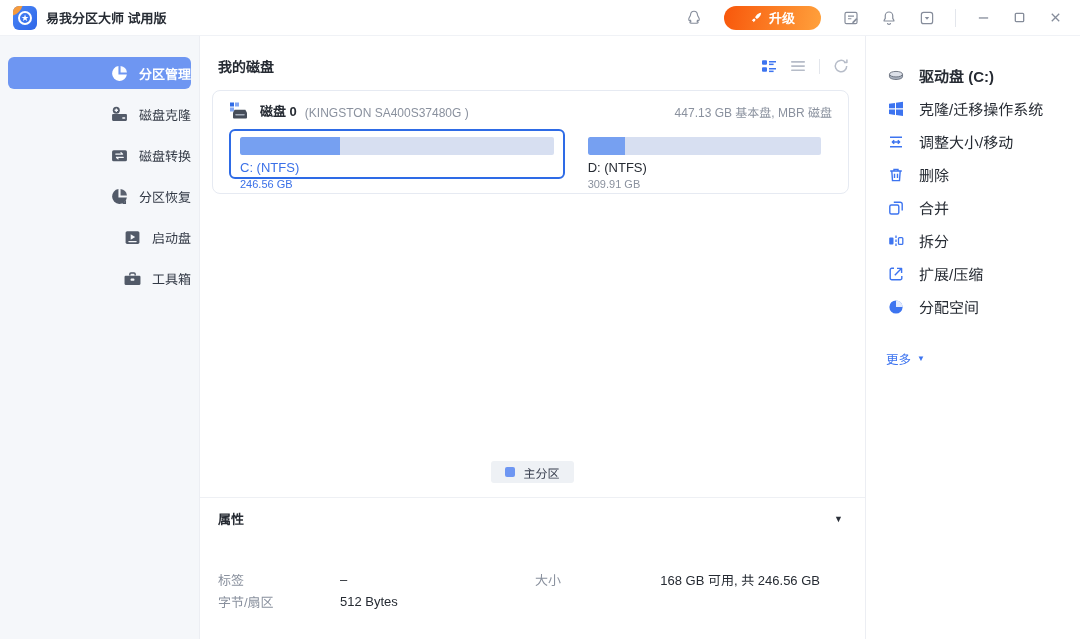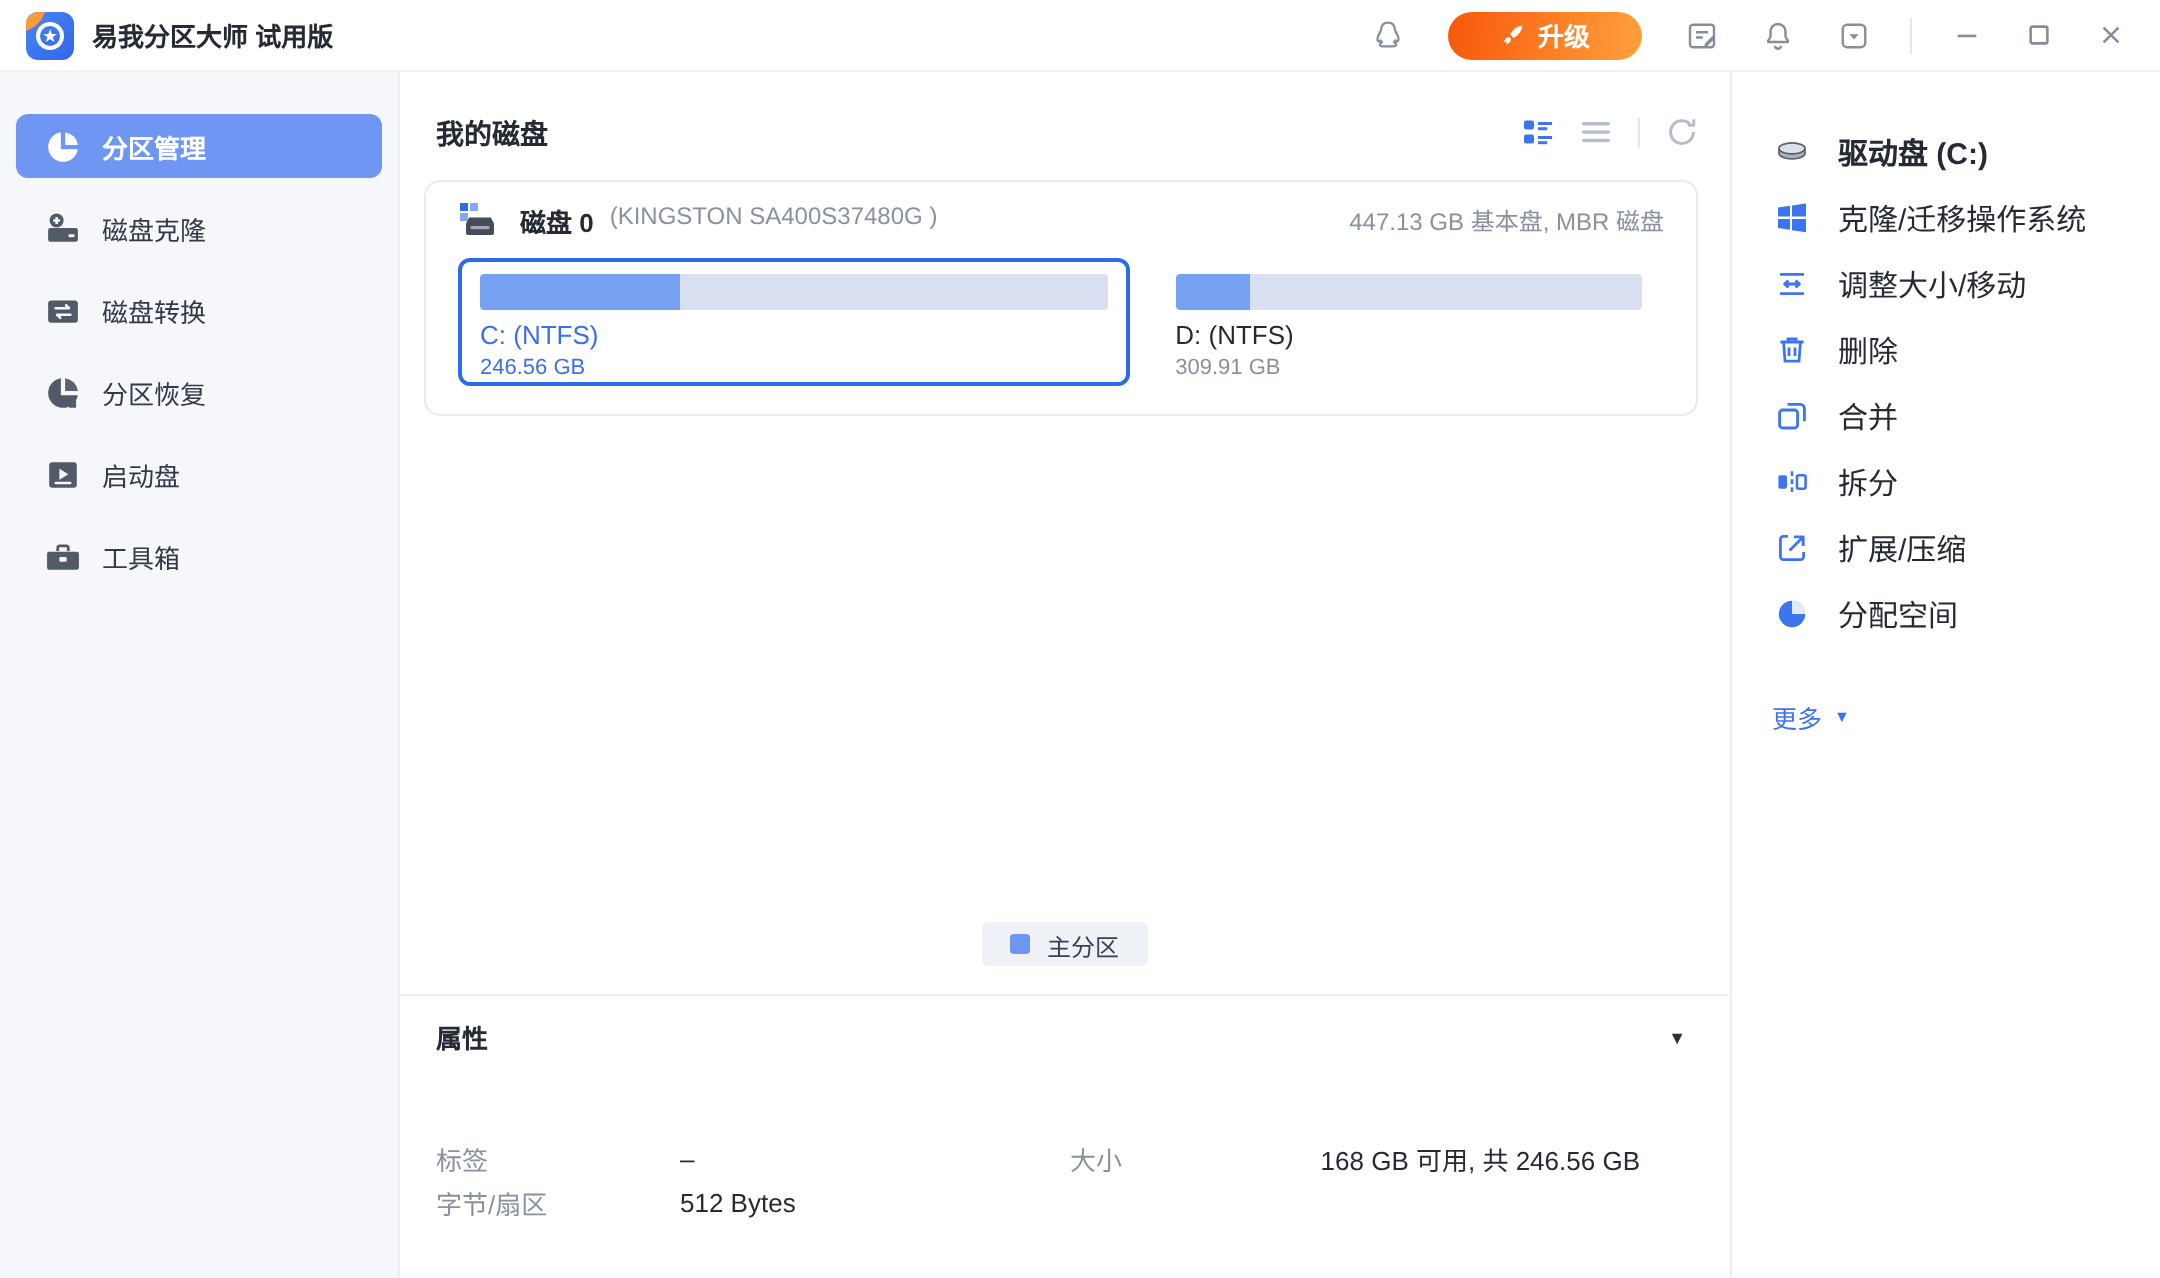--- a/index.html
+++ b/index.html
@@ -29,43 +29,43 @@
     background:linear-gradient(100deg,var(--up2) 0%,var(--up1) 100%);color:#fff;font-size:13px;font-weight:bold;margin:13px 6px;}
   .upgrade svg{width:13px;height:13px;}
   .tb-sep{width:1px;height:18px;background:#E3E6EC;margin:0 4px;}
   .winbtn{width:26px;height:26px;display:flex;align-items:center;justify-content:center;color:#81879577;color:#858C9A;}
   .winbtn svg{width:13px;height:13px;}
 
   
   .content{flex:1;display:flex;min-height:0;}
   .sidebar{width:200px;flex:0 0 200px;background:var(--sidebg);padding-top:21px;border-right:1px solid var(--border);}
   .side-item{display:flex;align-items:center;gap:11px;height:32px;margin:0 8px 9px 8px;padding-left:15px;
-    border-radius:6px;color:#333A46;font-size:13px;}
+    border-radius:6px;color:#333A46;font-size:13px;justify-content:flex-end;}
   .side-item svg{width:17px;height:17px;flex:0 0 17px;color:#525A68;}
   .side-item.active{background:var(--side-active);color:#fff;font-weight:bold;}
   .side-item.active svg{color:#fff;}
 
   .main{flex:1;display:flex;flex-direction:column;min-width:0;background:#fff;}
   .main-header{height:54px;flex:0 0 54px;display:flex;align-items:center;justify-content:space-between;padding:6px 16px 0 18px;}
   .main-header h1{font-size:14px;font-weight:bold;color:var(--dark);}
   .view-tools{display:flex;align-items:center;gap:13px;}
   .view-tools button{display:flex;color:#B6BCC8;}
   .view-tools button.active{color:var(--accent);}
   .view-tools svg{width:16px;height:16px;}
   .vsep{width:1px;height:15px;background:#E3E6EC;}
 
   
   .disk-card{margin:0 16px 0 12px;border:1px solid #E6EAF2;border-radius:8px;padding:10px 16px 14px 16px;}
-  .disk-head{display:flex;align-items:flex-start;gap:8px;margin-bottom:9px;}
+  .disk-head{display:flex;align-items:flex-end;gap:8px;margin-bottom:9px;}
   .disk-head .dicon{display:flex;}
   .disk-name{font-size:13px;font-weight:bold;color:var(--dark);margin-left:2px;}
   .disk-model{font-size:12px;color:var(--gray);}
   .disk-summary{margin-left:auto;font-size:12px;color:var(--gray);}
   .partitions{display:flex;gap:12px;}
-  .part{border:2px solid transparent;border-radius:6px;padding:6px 9px 7px 9px;height:64px;}
+  .part{border:2px solid transparent;border-radius:6px;padding:6px 9px 7px 9px;height:50px;}
   .part.selected{border-color:var(--sel-border);}
   .part .bar{height:18px;border-radius:2px;background:var(--track);overflow:hidden;}
   .part .bar .fillbar{height:100%;background:var(--fill);border-radius:2px 0 0 2px;}
   .part .plabel{font-size:13px;color:var(--dark);margin-top:5px;line-height:15px;}
   .part .psize{font-size:11px;color:var(--gray);line-height:15px;margin-top:2px;}
   .part.selected .plabel,.part.selected .psize{color:#3A70E8;}
 
   .spacer{flex:1;}
   .legend-row{display:flex;justify-content:center;padding-bottom:14px;}
   .legend-chip{display:flex;align-items:center;gap:8px;background:#EEF1F5;border-radius:3px;

